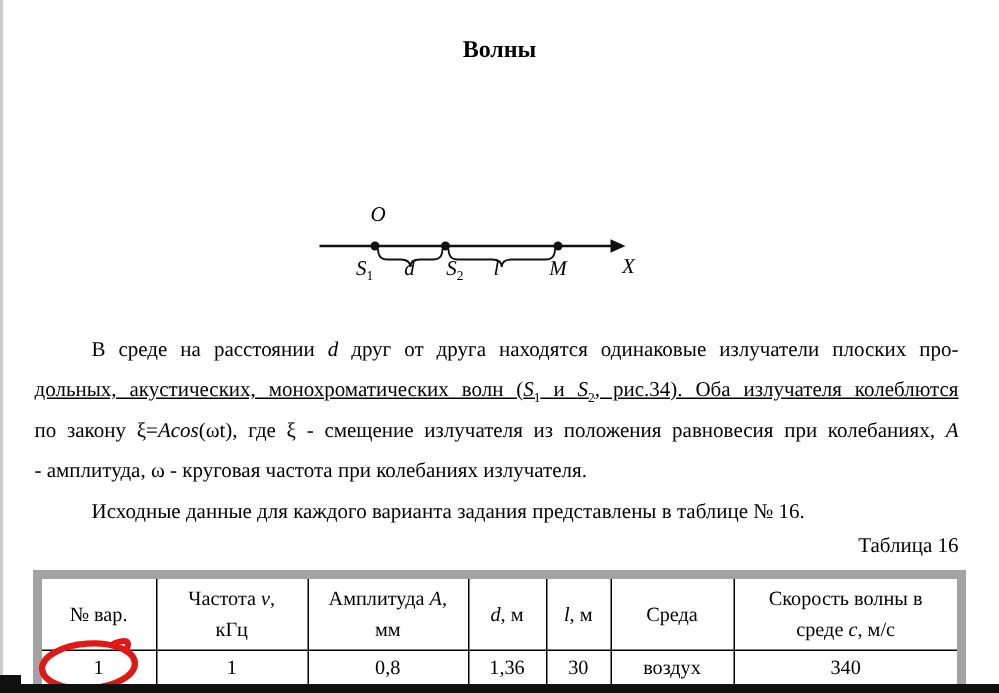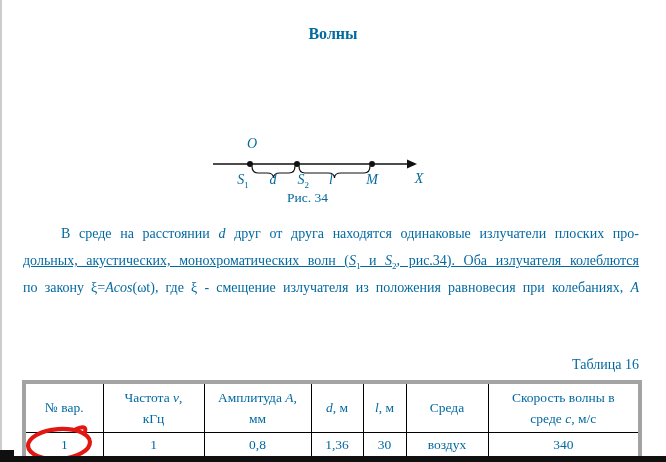--- a/index.html
+++ b/index.html
@@ -1,18 +1,18 @@
 <!DOCTYPE html>
 <html><head>
 <meta charset="utf-8">
 <style>
   html,body{margin:0;padding:0;background:#ffffff;}
   #page{
     position:relative;width:666px;height:462px;background:#ffffff;
-    font-family:"Liberation Serif", serif;color:#0369a1;overflow:hidden;
+    font-family:"Liberation Serif", serif;color:#000000;overflow:hidden;
   }
   .abs{position:absolute;}
   .center{text-align:center;}
   .it{font-style:italic;}
   sub{font-size:9px;line-height:0;}
   
   #doc-title{top:25px;left:0;width:666px;font-weight:bold;font-size:16px;}
   #subtitle{top:84px;left:0;width:666px;font-weight:bold;font-size:14.5px;}
   
   #figure{top:135px;left:195px;width:245px;height:72px;}
@@ -27,21 +27,21 @@
   
   #tbl-label{top:357px;left:23px;width:616px;font-size:14px;text-align:right;}
   #datatable{
     position:absolute;top:380px;left:22px;border-collapse:collapse;
     table-layout:fixed;font-size:13.5px;
   }
   #datatable td, #datatable th{
     border:1px solid #000;text-align:center;vertical-align:middle;
     padding:0;font-weight:normal;line-height:21px;
   }
-  #datatable{border:4px solid #a3a3a3;}
+  #datatable{border:6px solid #a3a3a3;}
   #datatable tr.hdr{height:50px;}
   #datatable tr.datarow{height:26px;}
   
   #left-edge{top:0;left:0;width:2px;height:462px;background:#cccccc;}
   #bottom-bar{top:456px;left:0;width:666px;height:6px;background:#101010;}
   #corner-block{top:450px;left:0;width:14px;height:12px;background:#101010;}
   #red-annotation{top:423px;left:20px;}
 </style>
 </head>
 <body>
@@ -61,25 +61,26 @@
       <path d="M 104,31 Q 104,38 110,38 L 133,38 Q 139.5,38 139.5,43 Q 139.5,38 146,38 L 169,38 Q 175,38 175,31" fill="none" stroke="#111" stroke-width="1.2"></path>
     </svg>
     <span class="fig-label" style="left:48px;top:1px;width:18px;"><span class="it">O</span></span>
     <span class="fig-label" style="left:38px;top:37px;width:20px;"><span class="it">S</span><sub>1</sub></span>
     <span class="fig-label" style="left:70px;top:37px;width:16px;"><span class="it">d</span></span>
     <span class="fig-label" style="left:94px;top:37px;width:20px;text-align:right;"><span class="it">S</span><sub>2</sub></span>
     <span class="fig-label" style="left:130px;top:37px;width:12px;"><span class="it">l</span></span>
     <span class="fig-label" style="left:168px;top:37px;width:18px;"><span class="it">M</span></span>
     <span class="fig-label" style="left:216px;top:36px;width:16px;"><span class="it">X</span></span>
   </div>
-  <div id="fig-caption" class="abs">Рис. 34</div>
 
   <div class="abs bodyline just indent" style="top:226px;"><span>В среде на расстоянии </span><span class="it">d</span><span> друг от друга находятся одинаковые излучатели плоских про-</span></div>
   <div class="abs bodyline just" style="top:253px;text-decoration:underline;"><span>дольных, акустических, монохроматических волн (</span><span class="it">S</span><sub>1</sub><span> и </span><span class="it">S</span><sub>2</sub><span>, рис.34). Оба излучателя колеблются</span></div>
   <div class="abs bodyline just" style="top:280px;"><span>по закону ξ=</span><span class="it">Acos</span><span>(ωt), где ξ - смещение излучателя из положения равновесия при колебаниях, </span><span class="it">A</span></div>
+  <div class="abs bodyline" style="top:307px;"><span>- амплитуда, ω - круговая частота при колебаниях излучателя.</span></div>
+  <div class="abs bodyline indent" style="top:334px;"><span>Исходные данные для каждого варианта задания представлены в таблице № 16.</span></div>
 
   <div id="tbl-label" class="abs">Таблица 16</div>
 
   <table id="datatable">
     <colgroup>
       <col style="width:79px;">
         <col style="width:101px;">
         <col style="width:107px;">
       <col style="width:52px;">
         <col style="width:43px;">

